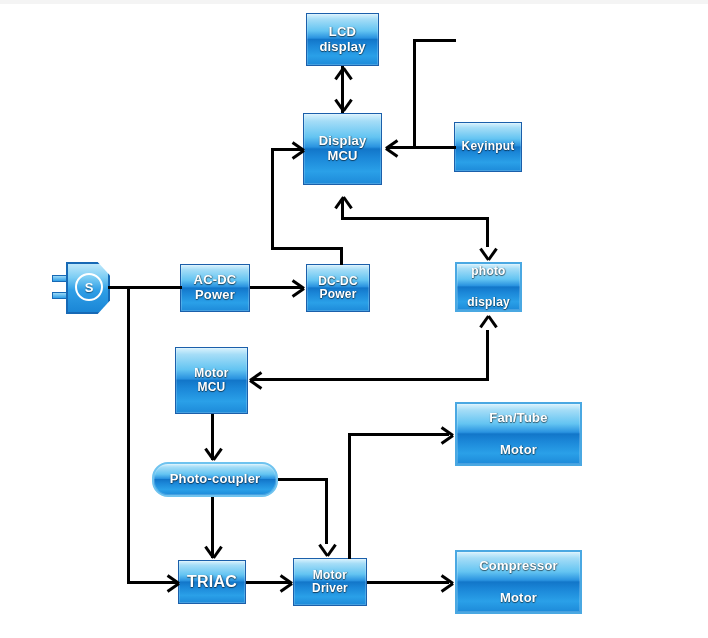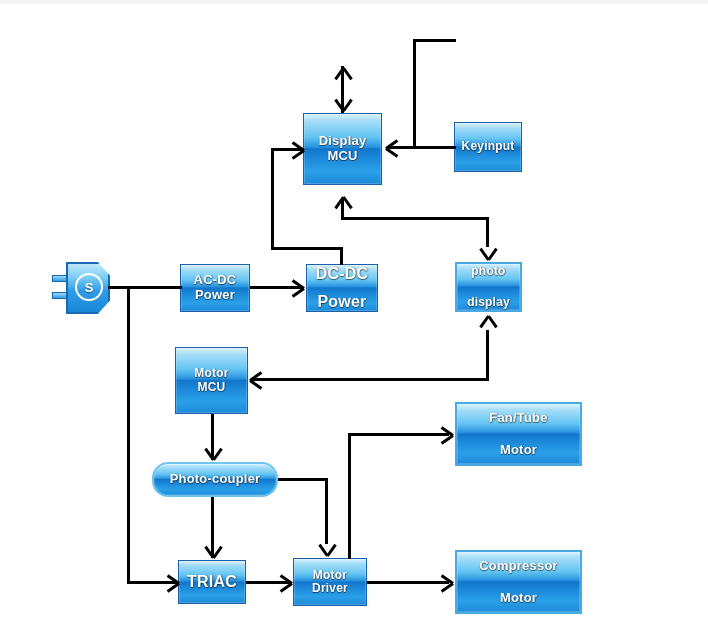--- a/index.html
+++ b/index.html
@@ -92,37 +92,41 @@
 
   <div id="topstrip"></div>
 
   <div id="plug">
     <div class="prong p1"></div>
     <div class="prong p2"></div>
     <div class="body"></div>
     <div class="ring">S</div>
   </div>
 
+  <div class="blk" style="left:306px;top:13px;width:73px;height:53px;font-size:13px;">
+    <span class="ln">LCD</span>
+    <span class="ln">display</span>
+  </div>
 
   <div class="blk" style="left:303px;top:113px;width:79px;height:72px;font-size:13px;">
     <span class="ln">Display</span>
     <span class="ln">MCU</span>
   </div>
 
 
   <div class="blk" style="left:454px;top:122px;width:68px;height:50px;font-size:12px;">
     <span class="ln">Keyinput</span>
   </div>
 
   <div class="blk" style="left:180px;top:264px;width:70px;height:48px;font-size:13px;">
     <span class="ln">AC-DC</span>
     <span class="ln">Power</span>
   </div>
 
-  <div class="blk" style="left:306px;top:264px;width:72px;height:48px;font-size:16px;justify-content:space-between;">
+  <div class="blk" style="left:306px;top:264px;width:64px;height:48px;font-size:12px;">
     <span class="ln">DC-DC</span>
     <span class="ln">Power</span>
   </div>
 
   <div class="blk soft" style="left:455px;top:262px;width:67px;height:50px;font-size:12px;">
     <span class="ln">photo</span>
     <span class="ln">display</span>
   </div>
 
   <div class="blk" style="left:175px;top:347px;width:73px;height:67px;font-size:12px;">

